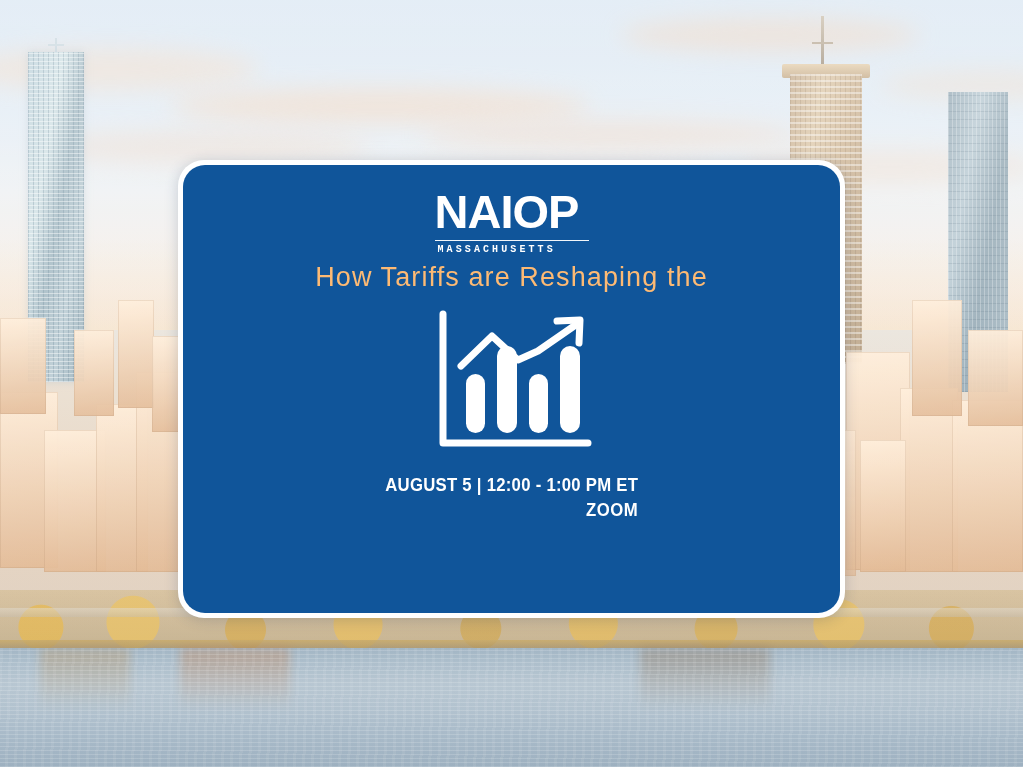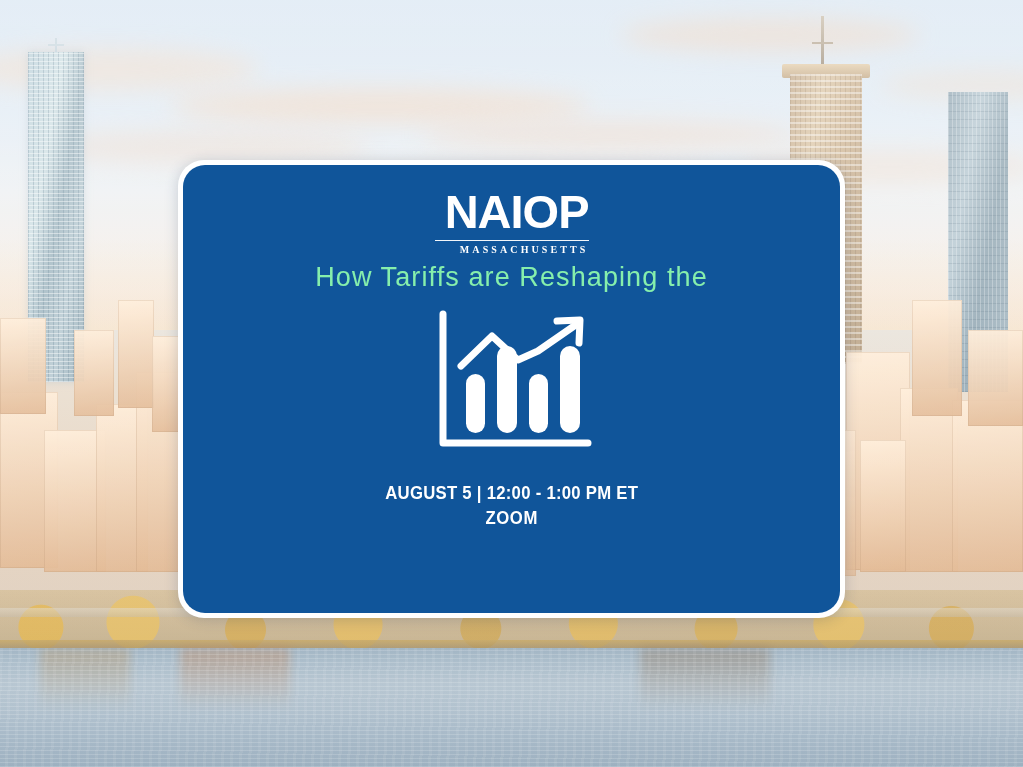--- a/index.html
+++ b/index.html
@@ -216,37 +216,37 @@
     width:100%; height:100%;
     background:#10559a;
     border-radius:22px;
     display:flex;
     flex-direction:column;
     align-items:center;
     padding:22px 26px 20px;
   }
 
   
-  .logo { text-align:right; margin-top:2px; }
+  .logo { text-align:left; margin-top:2px; }
   .logo-word {
     font-family:"Liberation Sans", sans-serif;
     font-weight:700;
     font-size:47px;
     line-height:.98;
     letter-spacing:-1px;
     color:#ffffff;
   }
   .logo-rule {
     width:154px; height:1px;
     background:#ffffff;
     margin:5px auto 3px;
     opacity:.95;
   }
   .logo-sub {
-    font-family:Liberation Serif, serif;
+    font-family:Liberation Mono, monospace;
     font-weight:700;
     font-size:10px;
     letter-spacing:3.1px;
     color:#ffffff;
     text-indent:3px;
   }
 
   
   .headline {
     font-family:"Liberation Sans", sans-serif;
@@ -257,36 +257,36 @@
     text-align:center;
     margin-top:24px;
     white-space:nowrap;
   }
   .subhead {
     font-family:"Liberation Sans", sans-serif;
     font-weight:400;
     font-size:27px;
     line-height:1.22;
     letter-spacing:1.1px;
-    color:#86efac;
+    color:#fdba74;
     text-align:center;
     margin-top:6px;
   }
 
   
   .chart-icon {
     margin-top:16px;
     width:164px; height:148px;
   }
   .chart-icon svg { display:block; width:100%; height:100%; }
 
   
   .footer-info {
-    margin-top:24px;
-    text-align:center;
+    margin-top:16px;
+    text-align:right;
   }
   .when {
     font-family:"Liberation Sans", sans-serif;
     font-weight:700;
     font-size:19px;
     letter-spacing:.3px;
     color:#ffffff;
     transform:scaleX(.88);
     transform-origin:center;
   }

